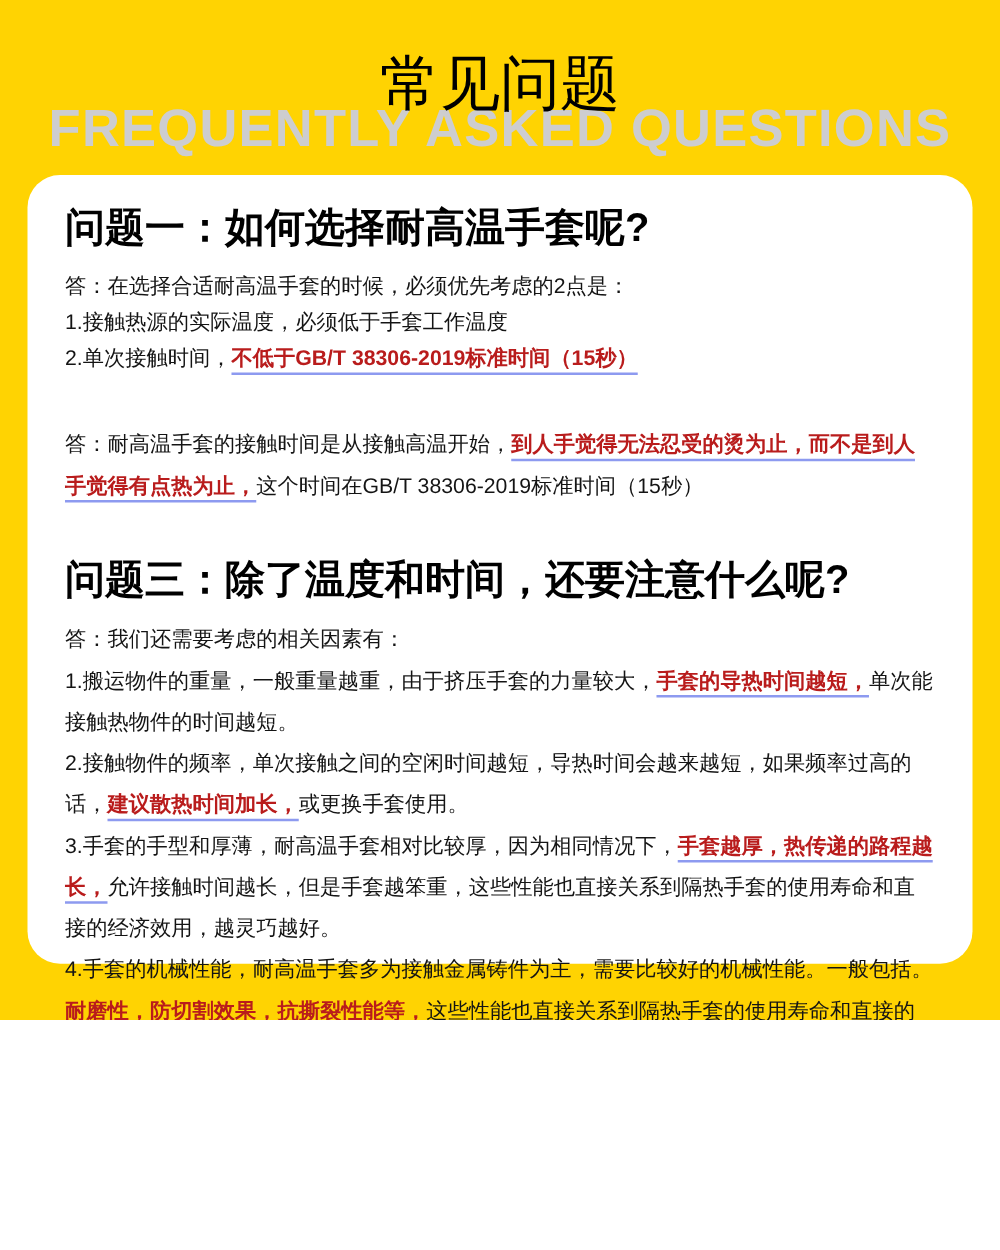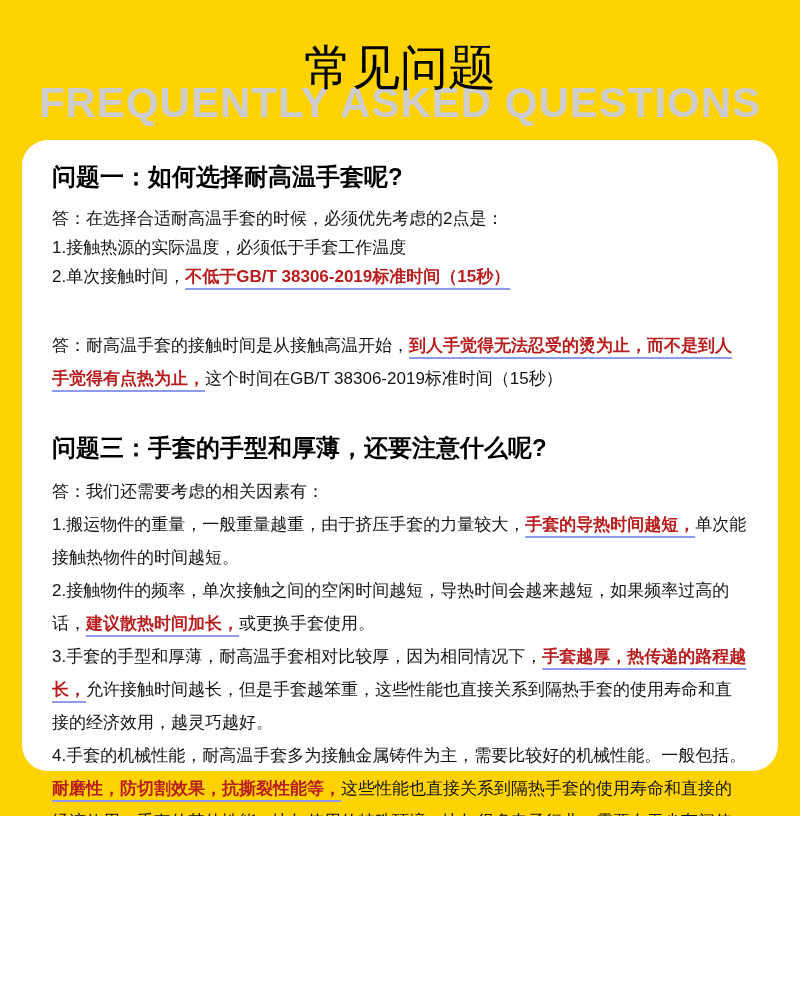--- a/index.html
+++ b/index.html
@@ -46,21 +46,21 @@
     top: 140px;
     bottom: 45px;
     background: #ffffff;
     border-radius: 26px;
     padding: 22px 30px 20px 30px;
     z-index: 3;
   }
   .qblock { margin: 0; }
   .qblock + .qblock { margin-top: 38px; }
   .q-title {
-    font-size: 24px;
+    font-size: 32px;
     font-weight: 700;
     color: #000;
     margin: 0 0 12px 0;
     line-height: 1.25;
   }
   .qblock p {
     font-size: 17px;
     color: #141414;
     margin: 0;
   }
@@ -92,21 +92,21 @@
       <p>答：在选择合适耐高温手套的时候，必须优先考虑的2点是：</p>
       <p>1.接触热源的实际温度，必须低于手套工作温度</p>
       <p><span>2.单次接触时间，</span><span class="hl">不低于GB/T 38306-2019标准时间（15秒）</span></p>
     </section>
 
     <section class="qblock lh-m">
       <p><span>答：耐高温手套的接触时间是从接触高温开始，</span><span class="hl">到人手觉得无法忍受的烫为止，而不是到人手觉得有点热为止，</span><span>这个时间在GB/T 38306-2019标准时间（15秒）</span></p>
     </section>
 
     <section class="qblock lh-m">
-      <h2 class="q-title">问题三：手套的手型和厚薄，还要注意什么呢?</h2>
+      <h2 class="q-title">问题三：除了温度和时间，还要注意什么呢?</h2>
       <p>答：我们还需要考虑的相关因素有：</p>
       <p><span>1.搬运物件的重量，一般重量越重，由于挤压手套的力量较大，</span><span class="hl">手套的导热时间越短，</span><span>单次能接触热物件的时间越短。</span></p>
       <p><span>2.接触物件的频率，单次接触之间的空闲时间越短，导热时间会越来越短，如果频率过高的话，</span><span class="hl">建议散热时间加长，</span><span>或更换手套使用。</span></p>
       <p><span>3.手套的手型和厚薄，耐高温手套相对比较厚，因为相同情况下，</span><span class="hl">手套越厚，热传递的路程越长，</span><span>允许接触时间越长，但是手套越笨重，这些性能也直接关系到隔热手套的使用寿命和直接的经济效用，越灵巧越好。</span></p>
       <p><span>4.手套的机械性能，耐高温手套多为接触金属铸件为主，需要比较好的机械性能。一般包括。</span><span class="hl">耐磨性，防切割效果，抗撕裂性能等，</span><span>这些性能也直接关系到隔热手套的使用寿命和直接的经济效用，手套的其他性能，比如使用的特殊环境，比如很多电子行业，需要在无尘车间使用耐高温手套，那么就要求耐高温手套不掉毛屑、防静电；比如在接触有液体的高温物件时，要求隔热手套外表面可以防水甚至耐酸碱。</span></p>
     </section>
 
   </main>
 </div>
 

